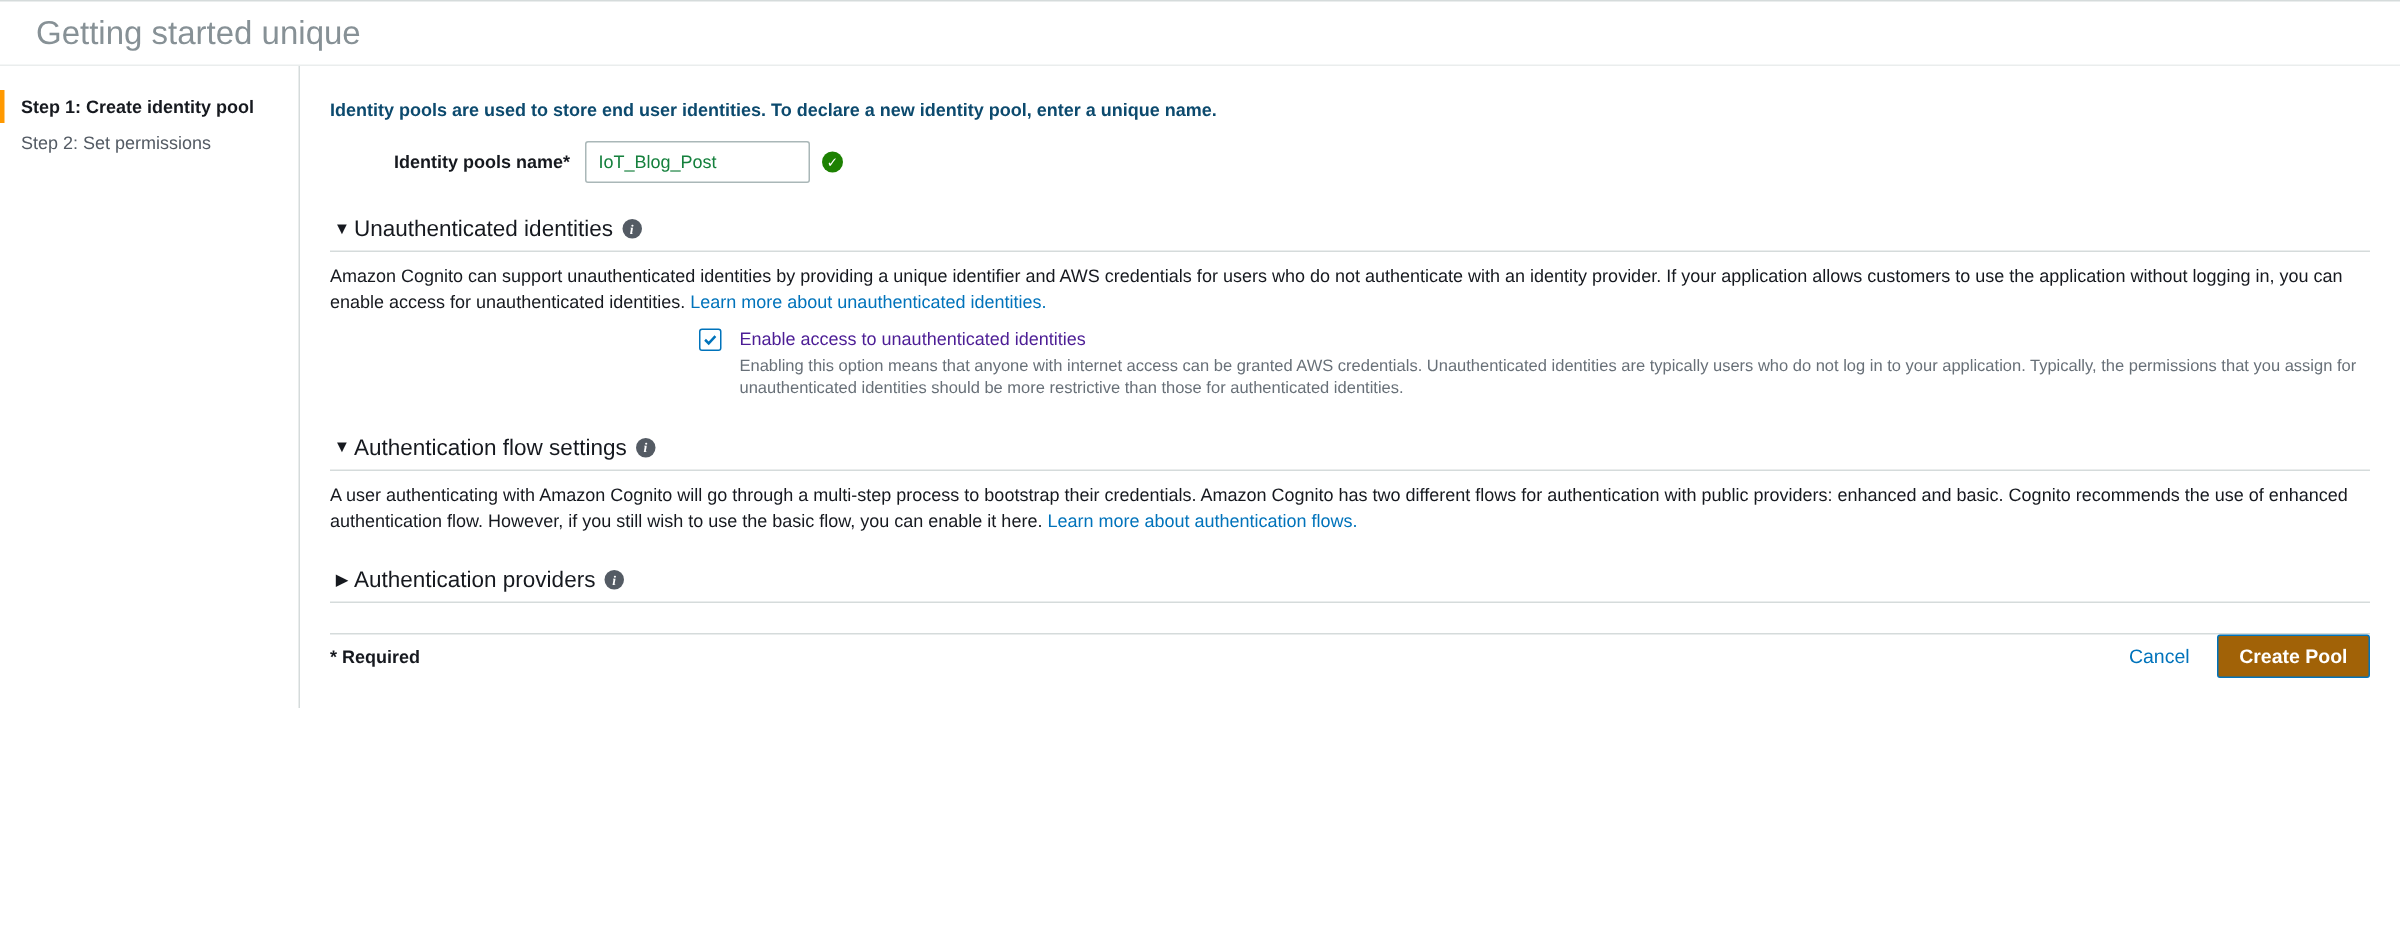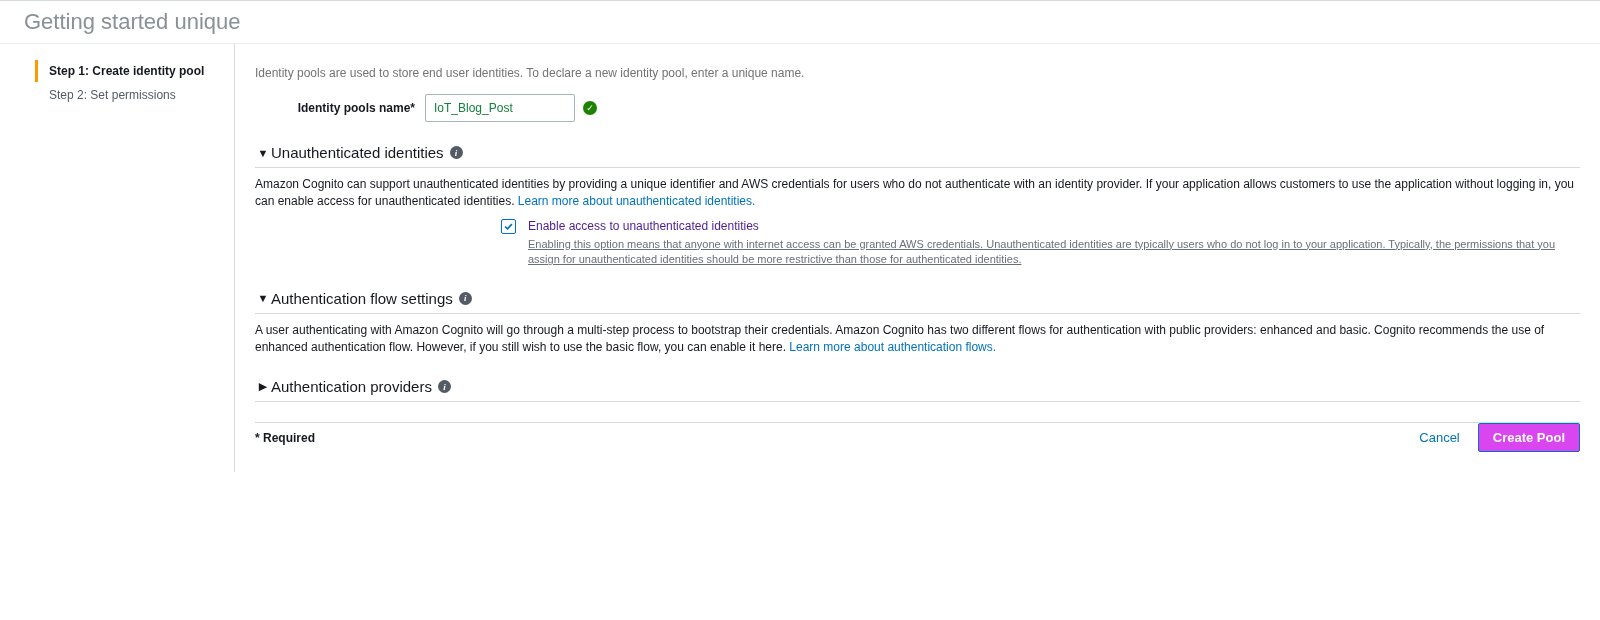--- a/index.html
+++ b/index.html
@@ -1,49 +1,49 @@
 <!DOCTYPE html>
 <html><head>
 <meta charset="utf-8">
 <style>
   * { box-sizing: border-box; }
   html, body { margin:0; padding:0; font-family: "Amazon Ember","Helvetica Neue",Arial,sans-serif; font-size:13px; color:#16191f; background:#fff; }
   .topbar { border-top:1px solid #d5dbdb; padding:8px 24px 8px 24px; }
   .topbar h1 { margin:0; font-size:22px; font-weight:400; color:#879196; }
   .layout { display:flex; border-top:1px solid #eaeded; }
-  .sidebar { width:200px; border-right:1px solid #d5dbdb; padding-top:14px;margin-left:35px; }
+  .sidebar { width:200px; border-right:1px solid #d5dbdb; padding-top:14px; }
   .step { font-size:12px; padding:4px 12px 4px 14px; margin:2px 0; color:#545b64; cursor:pointer; }
   .step.active { border-left:3px solid #ff9900; font-weight:700; color:#16191f; padding-left:11px; }
   .main { flex:1; padding:14px 20px 20px 20px; }
   .page-heading { font-size:20px; font-weight:400; color:#16191f; margin:0 0 6px 0; border-bottom:1px solid #d5dbdb; padding-bottom:8px; }
-  .desc { font-size:12px; color:#737373; margin:8px 0 14px 0; }
+  .desc { font-size:12px; color:#0c4a6e; margin:8px 0 14px 0;font-weight:bold; }
   .form-row { display:flex; align-items:center; }
   .form-label { width:170px; text-align:right; font-size:12px; font-weight:700; padding-right:10px; }
   .input-text { height:28px; width:150px; border:1px solid #aab7b8; border-radius:2px; padding:0 8px; font-size:12px; color:#15803d; }
   .valid-icon { margin-left:8px; width:14px; height:14px; border-radius:50%; background:#1d8102; display:inline-flex; align-items:center; justify-content:center; color:#fff; font-size:9px; }
   .example-hint { font-size:12px; color:#687078; margin-left:180px; margin-top:4px; }
   .section { margin-top:22px; }
   .section-header { display:flex; align-items:center; border-bottom:1px solid #d5dbdb; padding-bottom:6px; cursor:pointer; }
   .section-header .chev { width:16px; display:inline-block; text-align:center; font-size:11px; color:#16191f; }
   .section-header .title { font-size:15px; color:#16191f; }
   .info-icon { display:inline-flex; width:13px; height:13px; border-radius:50%; background:#545b64; color:#fff; align-items:center; justify-content:center; font-size:9px; font-weight:700; font-style:italic; margin-left:6px; font-family:Georgia,serif; }
   .section-body p { font-size:12px; color:#16191f; margin:8px 0; line-height:1.45; }
   .section-body a { color:#0073bb; text-decoration:none; }
   .checkbox-row { display:flex; align-items:flex-start; margin-left:246px; margin-top:8px; }
   .cb { width:15px; height:15px; border:1px solid #0073bb; border-radius:2px; display:inline-flex; align-items:center; justify-content:center; flex-shrink:0; cursor:pointer; background:#fff; }
   .cb.unchecked { border-color:#aab7b8; }
   .cb svg { width:11px; height:11px; }
   .cb-label-col { margin-left:12px; }
   .cb-label { font-size:12px; color:#4c1d95; }
-  .cb-hint { font-size:11px; color:#687078; line-height:1.4; margin-top:4px;text-decoration:underline; }
+  .cb-hint { font-size:11px; color:#687078; line-height:1.4; margin-top:4px; }
   .req-line { border-top:1px solid #d5dbdb; margin-top:20px; padding-top:0; display:flex; align-items:center; justify-content:space-between; }
   .req-text { font-size:12px; font-weight:700; }
   .actions { display:flex; gap:12px; align-items:center; }
   .btn-cancel { color:#0073bb; font-size:13px; cursor:pointer; background:none; border:none; }
-  .btn-primary { background:#d946ef; color:#fff; border:1px solid #0073bb; border-radius:2px; padding:6px 14px; font-size:13px; font-weight:700; cursor:pointer; }
+  .btn-primary { background:#a16207; color:#fff; border:1px solid #0073bb; border-radius:2px; padding:6px 14px; font-size:13px; font-weight:700; cursor:pointer; }
 </style>
 </head>
 <body>
 
 <div class="topbar">
   <h1>Getting started unique</h1>
 </div>
 
 <div class="layout">
 

